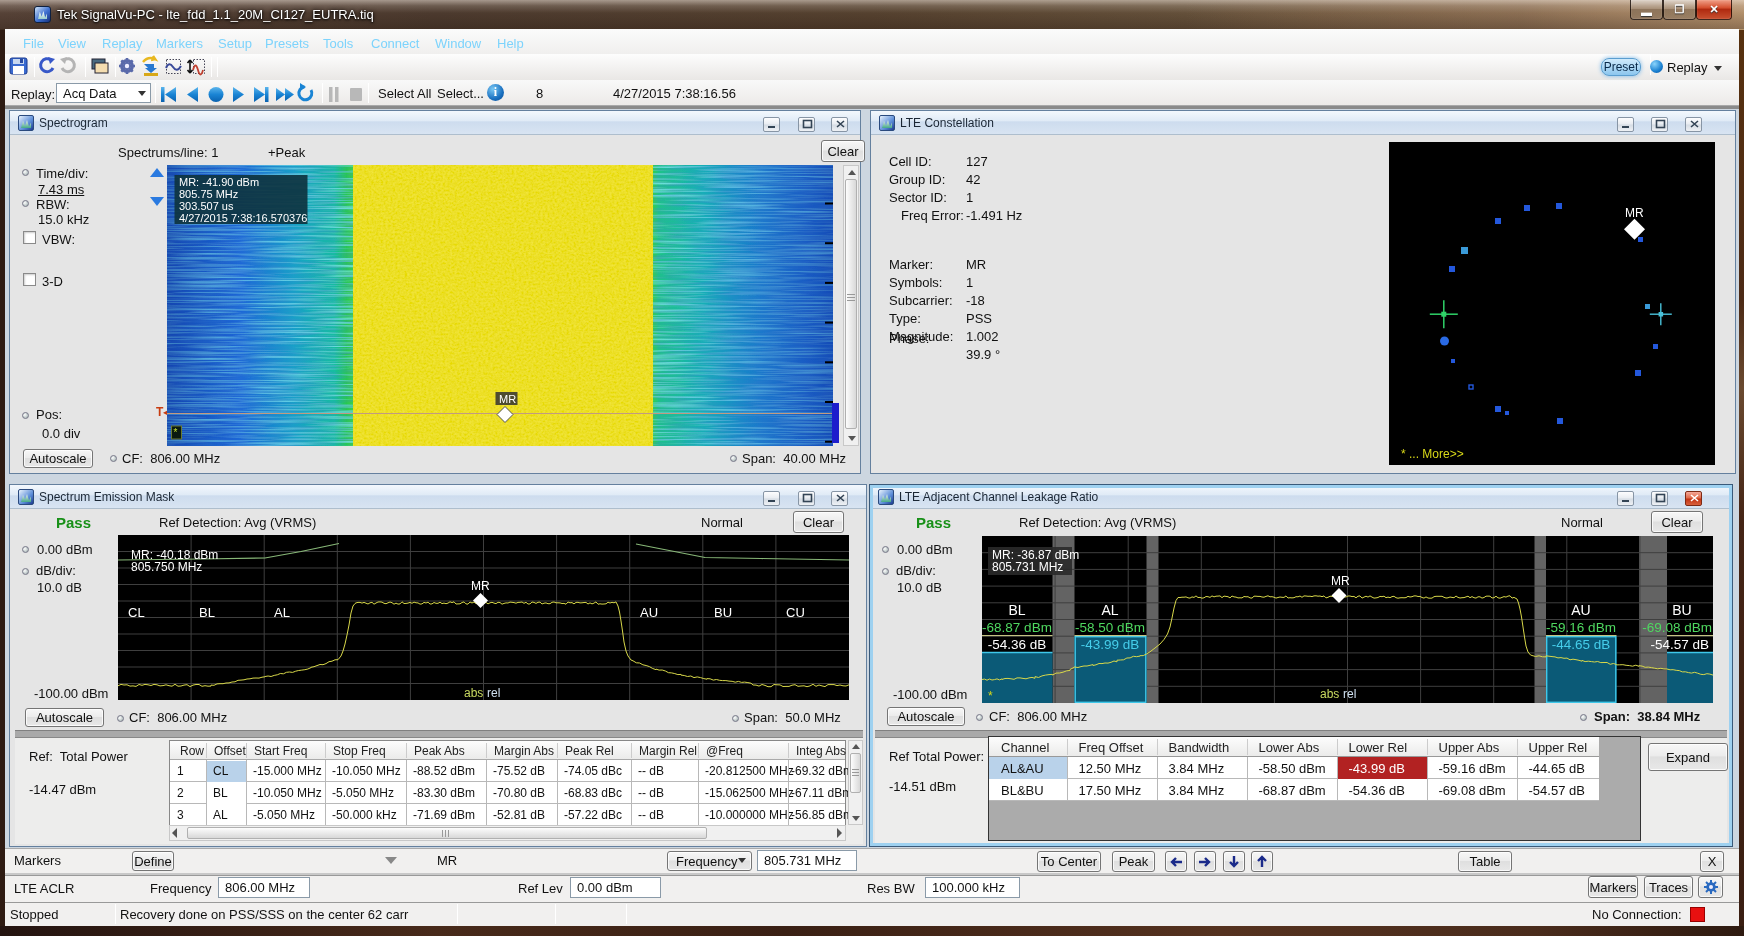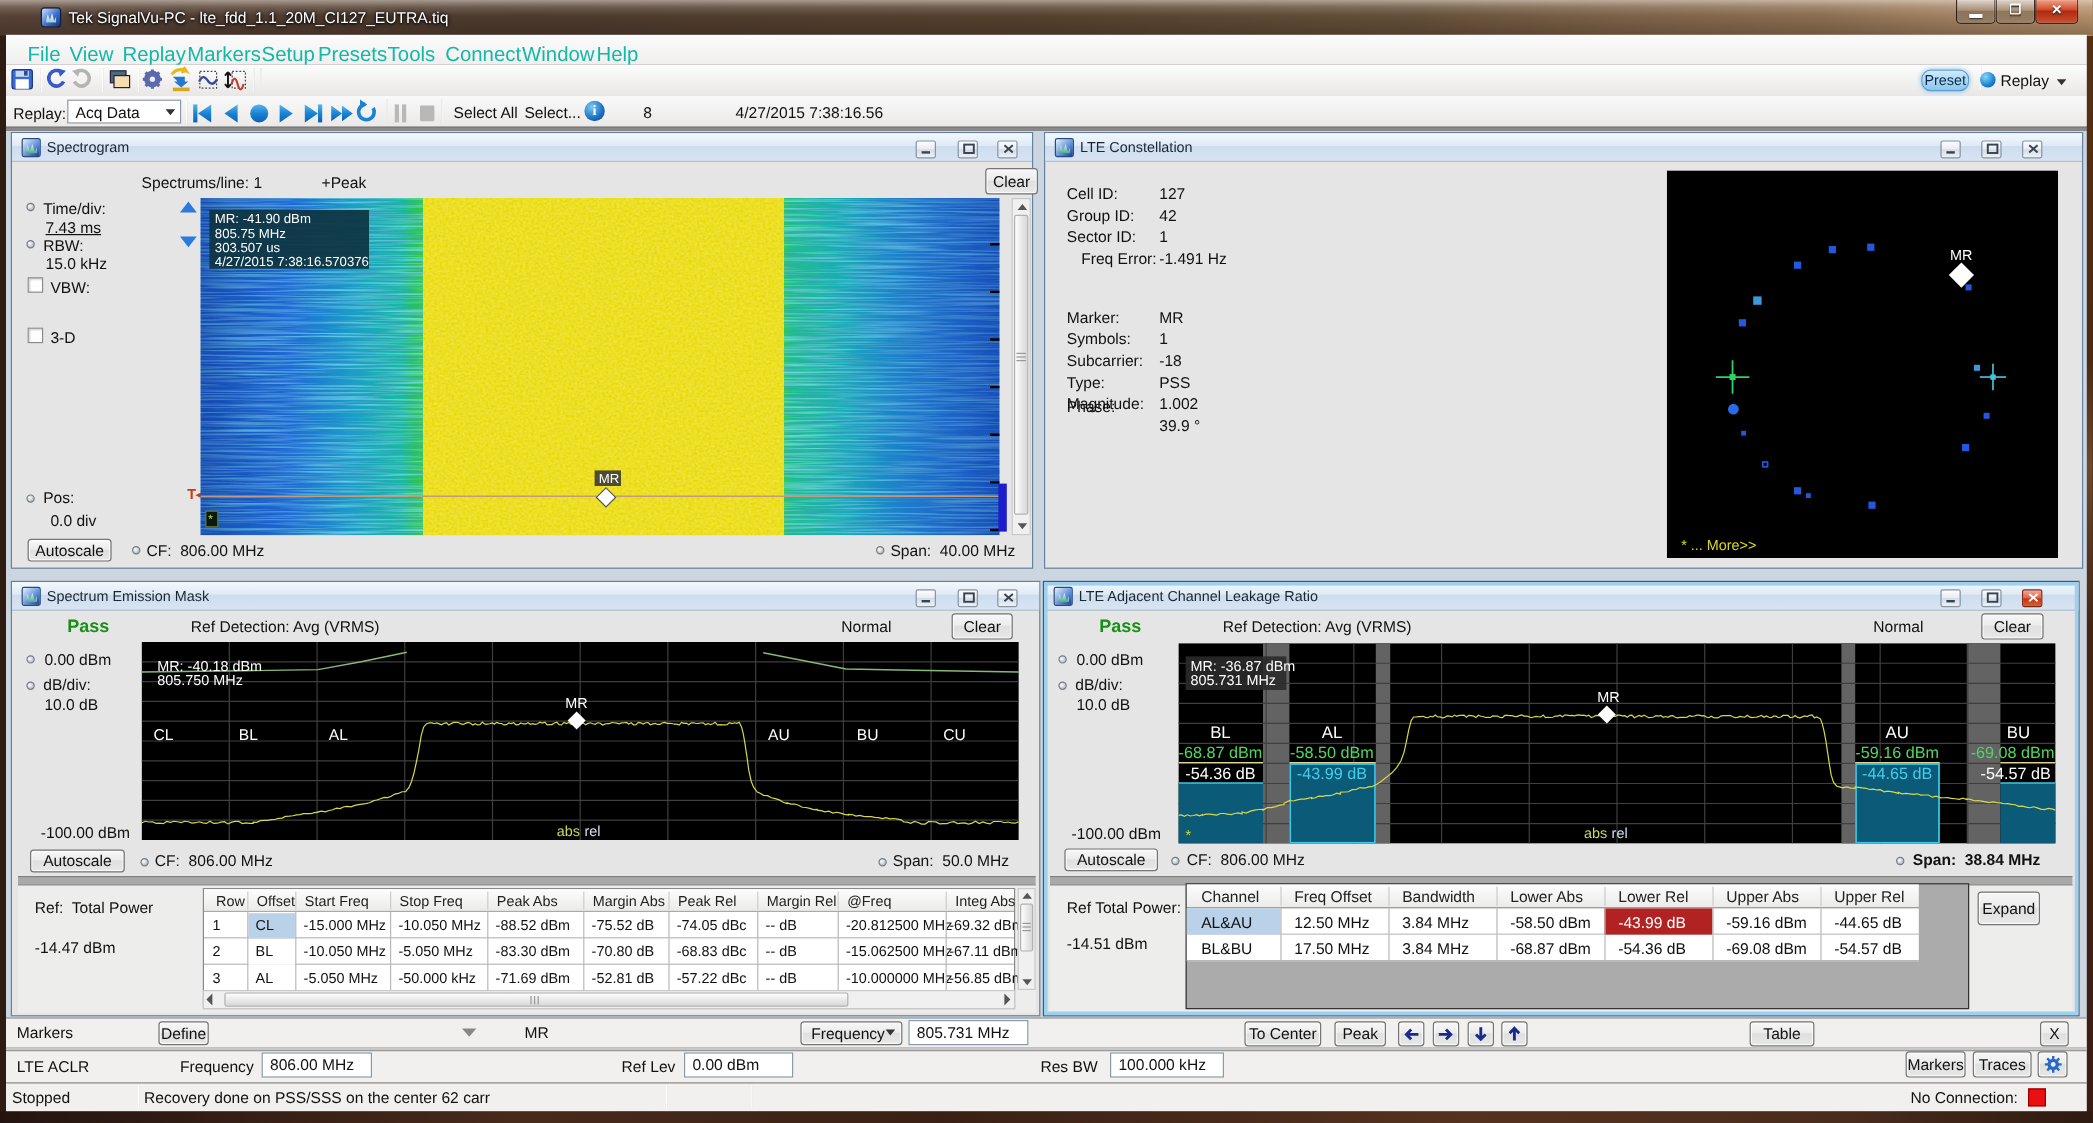--- a/index.html
+++ b/index.html
@@ -22,21 +22,21 @@
  background:linear-gradient(135deg,#cfe4f8 0%,#3d6fd0 55%,#16327e 100%);border:1px solid #0e2040;}
 #title-ico:after{content:"";position:absolute;left:3px;top:4px;width:9px;height:8px;
  background:linear-gradient(180deg,#fff,#9cc);clip-path:polygon(0 100%,20% 10%,40% 70%,60% 0,80% 80%,100% 30%,100% 100%);}
 #title-txt{position:absolute;left:57px;top:7px;font-size:13px;color:#fff;text-shadow:0 1px 2px #000,0 0 4px #000;}
 .capbtn{position:absolute;top:0;height:20px;border:1px solid rgba(20,10,5,.8);border-top:none;
  background:linear-gradient(180deg,rgba(235,235,235,.5) 0%,rgba(160,150,140,.3) 45%,rgba(90,75,60,.35) 50%,rgba(150,130,110,.45) 100%);
  border-radius:0 0 4px 4px;color:#fff;text-align:center;box-shadow:inset 0 0 1px rgba(255,255,255,.7);}
 #btn-close{background:linear-gradient(180deg,#f0a088 0%,#d55030 40%,#b02a10 50%,#c85030 100%);}
 .capglyph{font-size:11px;font-weight:bold;line-height:19px;text-shadow:0 1px 1px #333;}
 #menubar{position:absolute;left:5px;top:29px;width:1734px;height:25px;background:linear-gradient(180deg,#fbfbfb,#f0efee);}
-.menu-item{position:absolute;top:36px;font-size:17px;color:#14b8a6;}
+.menu-item{position:absolute;top:36px;font-size:13px;color:#7dd3fc;}
 #toolbar{position:absolute;left:5px;top:54px;width:1734px;height:26px;background:linear-gradient(180deg,#fdfdfd,#e9e7e5);}
 #replaybar{position:absolute;left:5px;top:80px;width:1734px;height:26px;background:linear-gradient(180deg,#f9f9f9,#eceae8);border-bottom:1px solid #a8a8a8;}
 #mdisep{position:absolute;left:5px;top:106px;width:1734px;height:3px;background:#8a8a8a;}
 .tsep{position:absolute;top:3px;width:1px;height:20px;background:#b8b8b8;border-right:1px solid #fff;}
 #mdibg{position:absolute;left:5px;top:109px;width:1734px;height:739px;background:#ccd6e0;}
 
 .panel{position:absolute;background:#e5e5e5;border:1px solid #64809e;}
 .ptitle{position:absolute;left:0;top:0;right:0;height:24px;
  background:linear-gradient(180deg,#f3f8fd 0%,#dfeaf6 45%,#cddcee 46%,#d8e4f2 100%);border-bottom:1px solid #aebecd;}
 .ptico{position:absolute;left:8px;top:4px;width:16px;height:16px;border-radius:2px;
@@ -684,21 +684,21 @@
  <div class="lab" style="left:179.5px;top:46px;color:#111;">3.84 MHz</div>
  <div class="abs" style="left:257.5px;top:42px;width:1px;height:22px;background:#b8b8b8;"></div>
  <div class="lab" style="left:269.5px;top:46px;color:#111;">-68.87 dBm</div>
  <div class="abs" style="left:347.5px;top:42px;width:1px;height:22px;background:#b8b8b8;"></div>
  <div class="lab" style="left:359.5px;top:46px;color:#111;">-54.36 dB</div>
  <div class="abs" style="left:437.5px;top:42px;width:1px;height:22px;background:#b8b8b8;"></div>
  <div class="lab" style="left:449.5px;top:46px;color:#111;">-69.08 dBm</div>
  <div class="abs" style="left:527.5px;top:42px;width:1px;height:22px;background:#b8b8b8;"></div>
  <div class="lab" style="left:539.5px;top:46px;color:#111;">-54.57 dB</div>
  </div>
- <div class="btn" style="left:778px;top:258px;width:52px;height:28px;line-height:27px;">Expand</div>
+ <div class="btn" style="left:778px;top:258px;width:80px;height:28px;line-height:27px;">Expand</div>
 </div>
 <div class="abs" style="left:5px;top:848px;width:1734px;height:25px;background:#f1f0ef;border-top:1px solid #aaa;"></div>
 <div class="lab" style="left:14px;top:853px;">Markers</div>
 <div class="btn" style="left:132px;top:851px;width:42px;height:20px;line-height:19px;">Define</div>
 <div class="abs" style="left:385px;top:857px;width:0;height:0;border-left:6px solid transparent;border-right:6px solid transparent;border-top:7px solid #888;"></div>
 <div class="lab" style="left:437px;top:853px;">MR</div>
 <div class="btn" style="left:667px;top:851px;width:85px;height:20px;line-height:19px;text-align:left;padding-left:8px;">Frequency</div>
 <div class="abs" style="left:738px;top:858px;width:0;height:0;border-left:4px solid transparent;border-right:4px solid transparent;border-top:5px solid #333;"></div>
 <div class="inp" style="left:757px;top:850px;width:100px;height:21px;">805.731 MHz</div>
 <div class="btn" style="left:1037px;top:851px;width:64px;height:21px;line-height:20px;">To Center</div>

